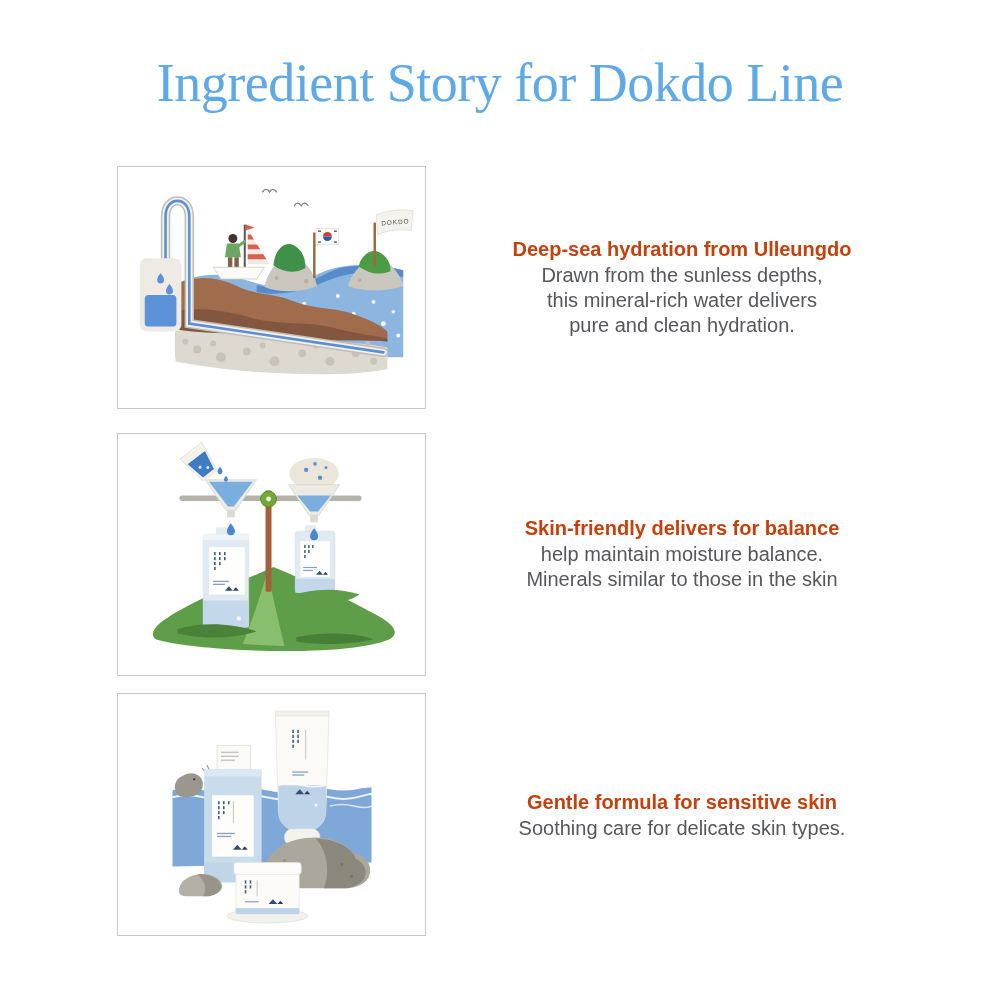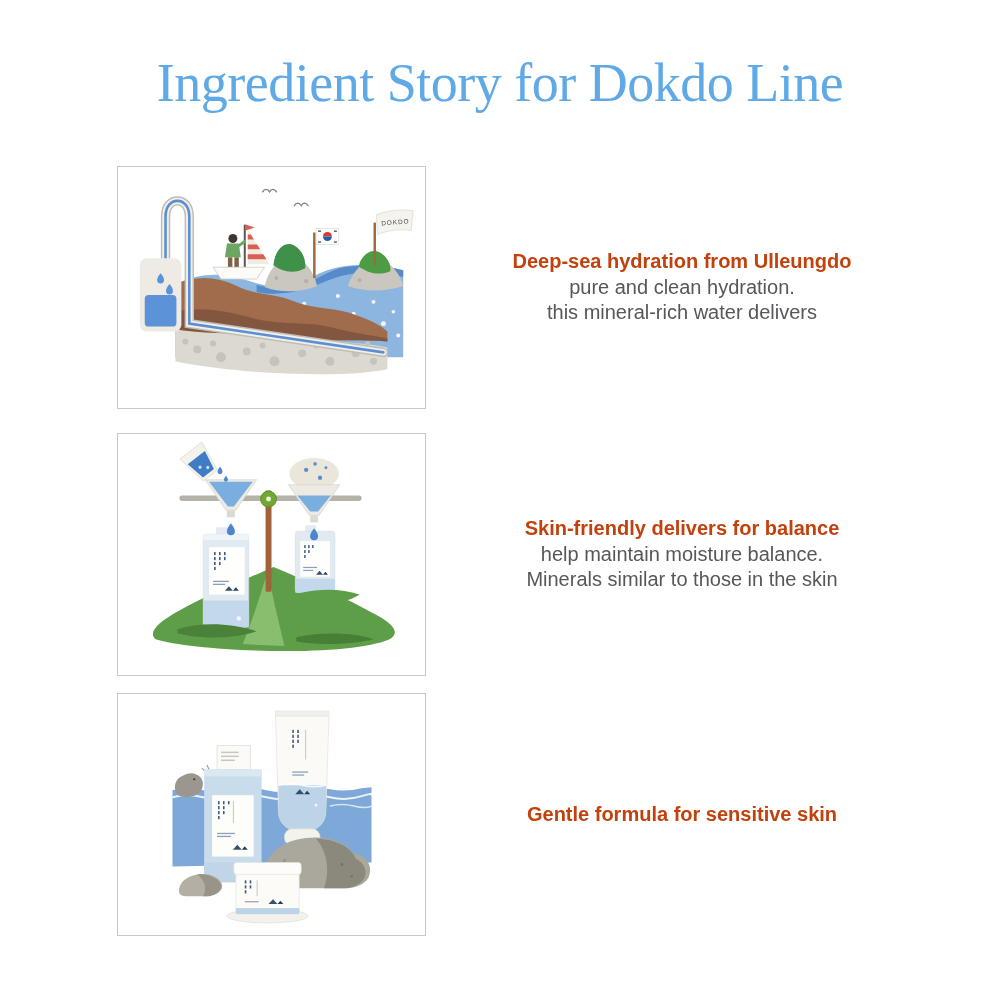--- a/index.html
+++ b/index.html
@@ -136,22 +136,23 @@
         <path d="M121,80 L128,75" stroke="#6ba763" stroke-width="3" stroke-linecap="round"></path>
         <rect x="111" y="91" width="4.5" height="10" fill="#7d6248"></rect>
         <rect x="117.5" y="91" width="4.5" height="10" fill="#7d6248"></rect>
         <path d="M96,101 L148,101 L140,113 L104,113 Z" fill="#fcfbf8" stroke="#c9c7c0" stroke-width="0.8"></path>
       </g>
     </svg>
   </div>
 
   <div class="text-block tb-1">
     <div class="sec-heading">Deep-sea hydration from Ulleungdo</div>
+    <div class="sec-line">Drawn from the sunless depths,</div>
+    <div class="sec-line">this mineral-rich water delivers</div>
     <div class="sec-line">pure and clean hydration.</div>
-    <div class="sec-line">this mineral-rich water delivers</div>
   </div>
 
   <div class="illus-frame frame-2">
     <svg viewBox="0 0 310 243" aria-hidden="true">
 
       <path d="M157,134 C135,144 95,160 62,178 C40,190 30,200 38,207 C60,214 120,219 170,219
                C220,219 262,214 276,206 C284,200 278,192 262,183 C230,165 190,148 157,134 Z" fill="#5f9e49"></path>
       <path d="M150,142 C143,165 135,190 126,212 L168,214 C162,188 156,164 152,142 Z" fill="#8fc173" opacity="0.9"></path>
 
       <g>
@@ -338,15 +339,16 @@
         <rect x="128" y="209" width="14" height="1.2" fill="#8aa0b8"></rect>
         <path d="M152,212 l4.5,-5 4.5,5 Z" fill="#33506e"></path>
           <path d="M161,212 l3,-3.5 3,3.5 Z" fill="#24405e"></path>
         <rect x="119" y="216" width="64" height="6" fill="#bdd3e7"></rect>
       </g>
     </svg>
   </div>
 
   <div class="text-block tb-3">
     <div class="sec-heading">Gentle formula for sensitive skin</div>
+    <div class="sec-line">Soothing care for delicate skin types.</div>
   </div>
 
 </div>
 
 </body></html>

